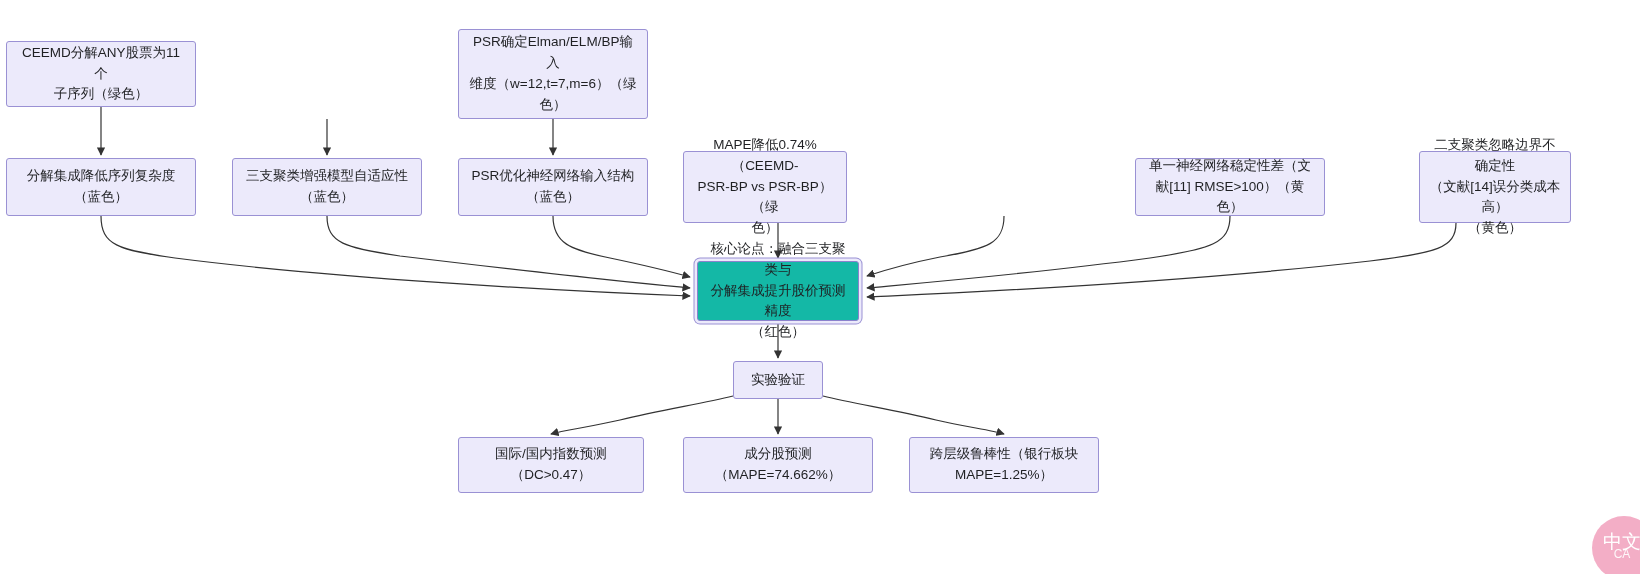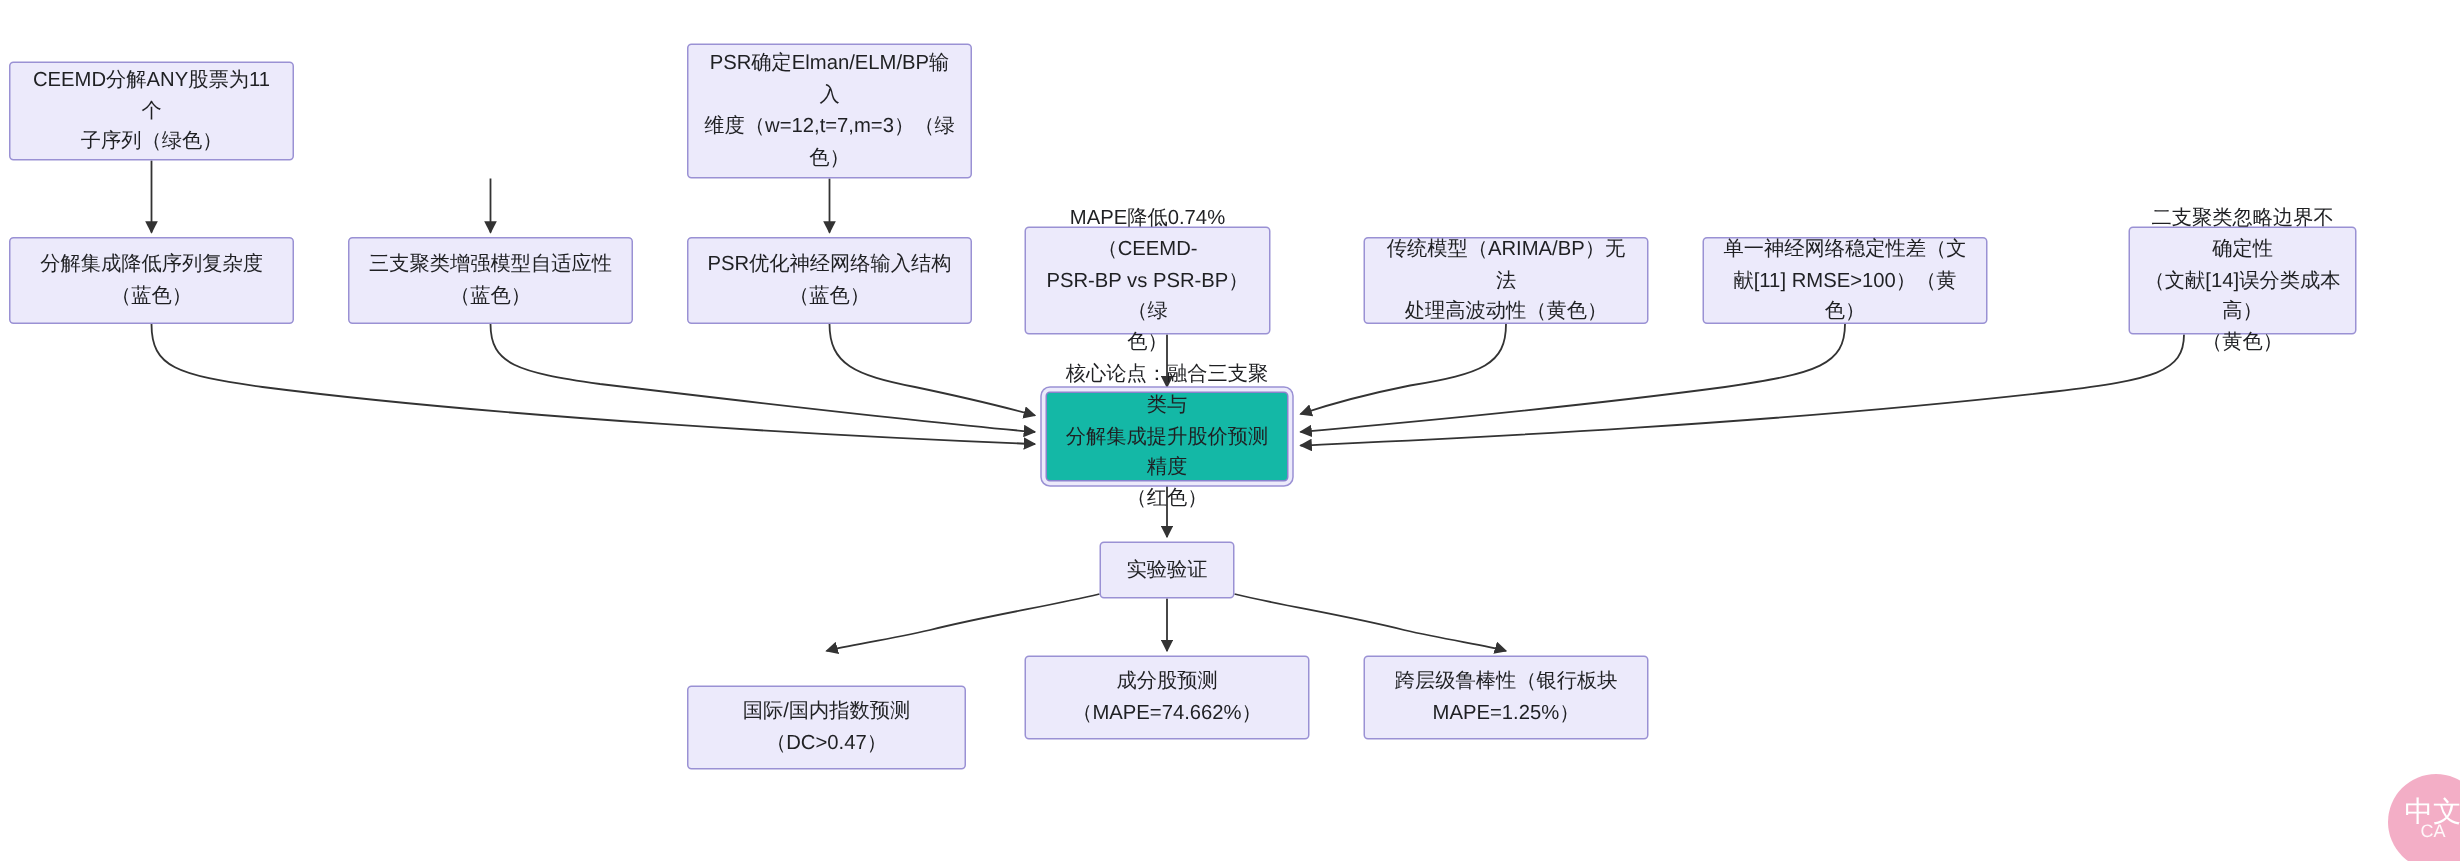--- a/index.html
+++ b/index.html
@@ -115,21 +115,21 @@
   </svg>
 
   <div class="node" style="left:6px; top:41px; width:190px; height:66px;">
     <span class="node-label">CEEMD分解ANY股票为11个
 子序列（绿色）</span>
   </div>
 
 
   <div class="node" style="left:458px; top:29px; width:190px; height:90px;">
     <span class="node-label">PSR确定Elman/ELM/BP输入
-维度（w=12,t=7,m=3）（绿
+维度（w=12,t=7,m=6）（绿
 色）</span>
   </div>
 
   <div class="node" style="left:6px; top:158px; width:190px; height:58px;">
     <span class="node-label">分解集成降低序列复杂度
 （蓝色）</span>
   </div>
 
   <div class="node" style="left:232px; top:158px; width:190px; height:58px;">
     <span class="node-label">三支聚类增强模型自适应性
@@ -140,24 +140,20 @@
     <span class="node-label">PSR优化神经网络输入结构
 （蓝色）</span>
   </div>
 
   <div class="node" style="left:683px; top:151px; width:164px; height:72px;">
     <span class="node-label">MAPE降低0.74%（CEEMD-
 PSR-BP vs PSR-BP）（绿
 色）</span>
   </div>
 
-  <div class="node" style="left:909px; top:158px; width:190px; height:58px;">
-    <span class="node-label">传统模型（ARIMA/BP）无法
-处理高波动性（黄色）</span>
-  </div>
 
   <div class="node" style="left:1135px; top:158px; width:190px; height:58px;">
     <span class="node-label">单一神经网络稳定性差（文
 献[11] RMSE&gt;100）（黄色）</span>
   </div>
 
   <div class="node" style="left:1419px; top:151px; width:152px; height:72px;">
     <span class="node-label">二支聚类忽略边界不确定性
 （文献[14]误分类成本高）
 （黄色）</span>
@@ -166,21 +162,21 @@
   <div class="node core" style="left:697px; top:261px; width:162px; height:60px;">
     <span class="node-label">核心论点：融合三支聚类与
 分解集成提升股价预测精度
 （红色）</span>
   </div>
 
   <div class="node" style="left:733px; top:361px; width:90px; height:38px;">
     <span class="node-label">实验验证</span>
   </div>
 
-  <div class="node" style="left:458px; top:437px; width:186px; height:56px;margin-top:20px;">
+  <div class="node" style="left:458px; top:437px; width:186px; height:56px;">
     <span class="node-label">国际/国内指数预测
 （DC&gt;0.47）</span>
   </div>
 
   <div class="node" style="left:683px; top:437px; width:190px; height:56px;">
     <span class="node-label">成分股预测
 （MAPE=74.662%）</span>
   </div>
 
   <div class="node" style="left:909px; top:437px; width:190px; height:56px;">

